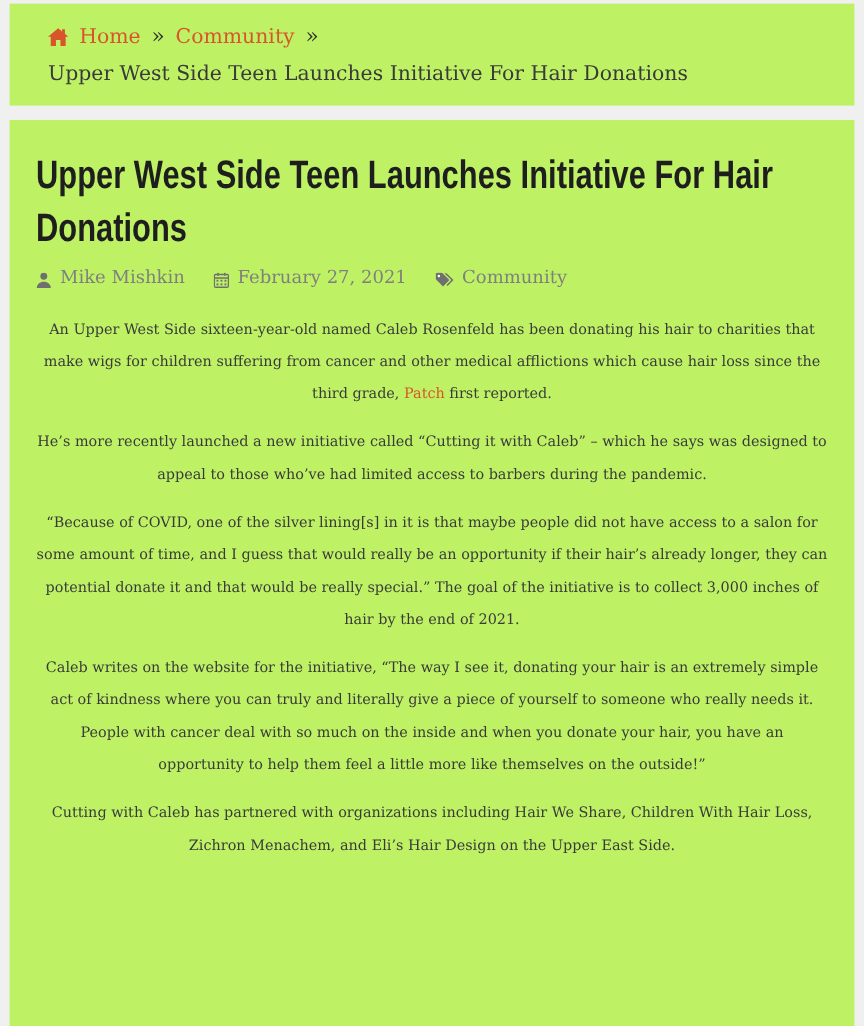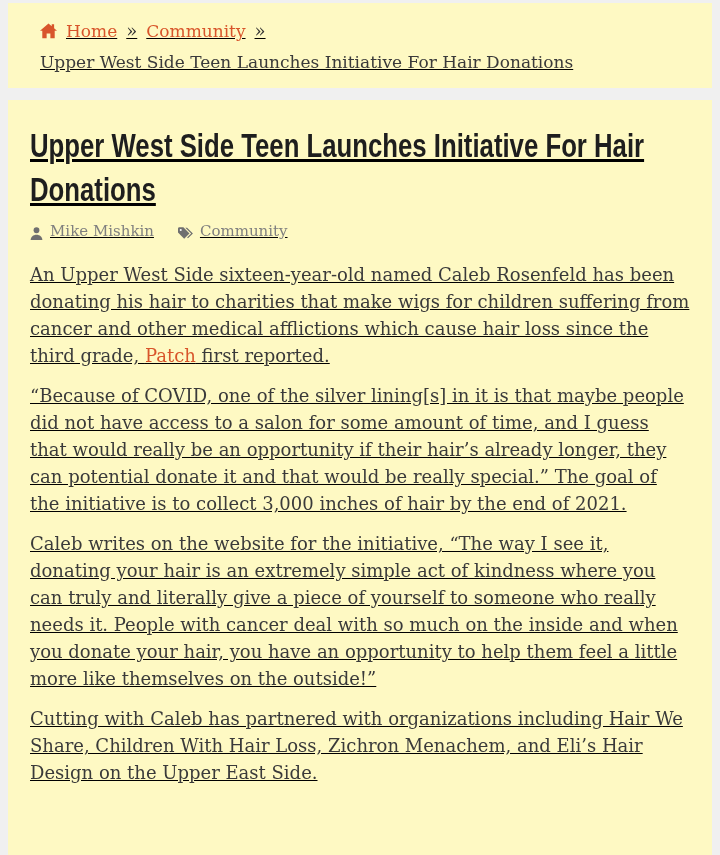--- a/index.html
+++ b/index.html
@@ -4,24 +4,23 @@
 <style>
   html, body { margin: 0; padding: 0; }
   body {
     width: 720px;
     height: 855px;
     background: #f0f0f0;
     overflow: hidden;
     font-family: "DejaVu Serif", serif;
   }
   .card {
-    background: #fef9c3;
+    background: #bef264;
     margin-left: 8px;
     margin-right: 8px;
-    text-decoration: underline;
   }
   .breadcrumb-card {
     margin-top: 3px;
     padding: 15px 32px 13px 32px;
   }
   .breadcrumb-row {
     display: flex;
     align-items: center;
     gap: 9px;
     font-size: 17px;
@@ -72,25 +71,26 @@
     font-size: 15px;
   }
   .meta-item {
     display: flex;
     align-items: flex-end;
     gap: 7px;
   }
   .meta-item .icon { display: inline-flex; }
   .article-body { margin-top: 21px; }
   .article-body p {
-    font-size: 18px;
+    font-size: 12px;
     line-height: 27px;
     color: #3a3a3a;
     margin: 0 4px 13px 0;
     max-width: 665px;
+    text-align: center;
   }
   .inline-link {
     color: #d8552b;
     text-decoration: none;
     cursor: pointer;
   }
 </style>
 </head>
 <body>
 
@@ -117,29 +117,49 @@
       <span class="icon">
         <svg width="13" height="13" viewBox="0 0 14 14" fill="#6f6f6f" xmlns="http://www.w3.org/2000/svg">
           <circle cx="7" cy="3.5" r="3.1"></circle>
           <path d="M0.7 14 c0-3.4 2.8-5.7 6.3-5.7 s6.3 2.3 6.3 5.7 Z"></path>
         </svg>
       </span>
       <span>Mike Mishkin</span>
     </span>
     <span class="meta-item">
       <span class="icon">
+        <svg width="13" height="13" viewBox="0 0 14 14" xmlns="http://www.w3.org/2000/svg">
+          <rect x="0.7" y="1.9" width="12.6" height="11.4" rx="1.2" fill="none" stroke="#6f6f6f" stroke-width="1.2"></rect>
+          <line x1="0.7" y1="5" x2="13.3" y2="5" stroke="#6f6f6f" stroke-width="1.2"></line>
+          <line x1="4" y1="0.3" x2="4" y2="3" stroke="#6f6f6f" stroke-width="1.4"></line>
+          <line x1="10" y1="0.3" x2="10" y2="3" stroke="#6f6f6f" stroke-width="1.4"></line>
+          <g fill="#6f6f6f">
+            <rect x="2.6" y="6.6" width="1.7" height="1.7"></rect>
+            <rect x="6.2" y="6.6" width="1.7" height="1.7"></rect>
+            <rect x="9.8" y="6.6" width="1.7" height="1.7"></rect>
+            <rect x="2.6" y="9.9" width="1.7" height="1.7"></rect>
+            <rect x="6.2" y="9.9" width="1.7" height="1.7"></rect>
+            <rect x="9.8" y="9.9" width="1.7" height="1.7"></rect>
+          </g>
+        </svg>
+      </span>
+      <span>February 27, 2021</span>
+    </span>
+    <span class="meta-item">
+      <span class="icon">
         <svg width="15" height="13" viewBox="0 0 17 14" fill="#6f6f6f" xmlns="http://www.w3.org/2000/svg">
           <path d="M0 1.5 C0 0.7 0.7 0 1.5 0 H6.1 l6.9 6.9 -6 6 -7-7 Z"></path>
           <circle cx="3.1" cy="3.1" r="1.15" fill="#ffffff"></circle>
           <path d="M8.3 0.4 h2 l6.6 6.5 -5.6 5.6 -1-1 4.6-4.6 Z"></path>
         </svg>
       </span>
       <span>Community</span>
     </span>
   </div>
 
   <div class="article-body">
     <p><span>An Upper West Side sixteen-year-old named Caleb Rosenfeld has been donating his hair to charities that make wigs for children suffering from cancer and other medical afflictions which cause hair loss since the third grade, </span><a class="inline-link">Patch</a><span> first reported.</span></p>
+    <p>He’s more recently launched a new initiative called “Cutting it with Caleb” – which he says was designed to appeal to those who’ve had limited access to barbers during the pandemic.</p>
     <p>“Because of COVID, one of the silver lining[s] in it is that maybe people did not have access to a salon for some amount of time, and I guess that would really be an opportunity if their hair’s already longer, they can potential donate it and that would be really special.” The goal of the initiative is to collect 3,000 inches of hair by the end of 2021.</p>
     <p>Caleb writes on the website for the initiative, “The way I see it, donating your hair is an extremely simple act of kindness where you can truly and literally give a piece of yourself to someone who really needs it. People with cancer deal with so much on the inside and when you donate your hair, you have an opportunity to help them feel a little more like themselves on the outside!”</p>
     <p>Cutting with Caleb has partnered with organizations including Hair We Share, Children With Hair Loss, Zichron Menachem, and Eli’s Hair Design on the Upper East Side.</p>
   </div>
 </div>
 
 </body></html>

